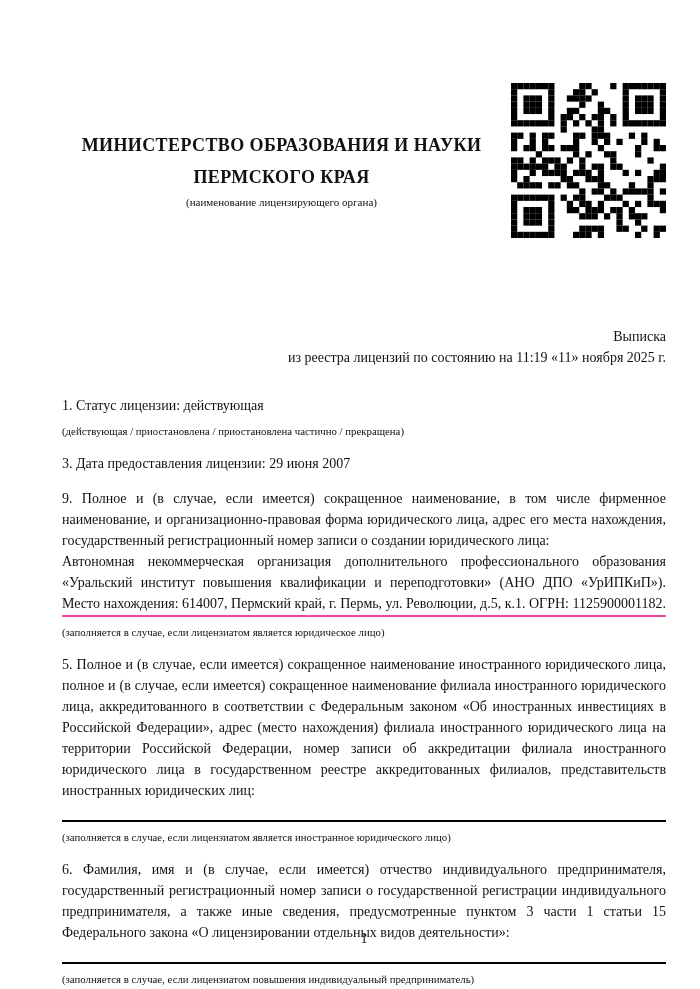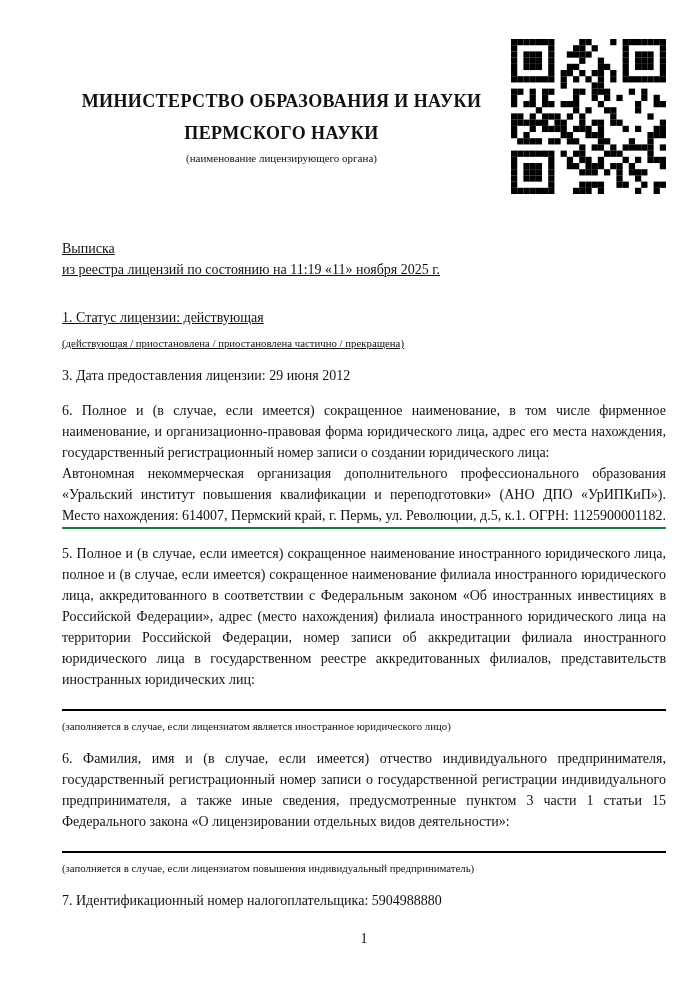--- a/index.html
+++ b/index.html
@@ -9,40 +9,40 @@
     font-family: "Liberation Serif", "DejaVu Serif", serif;
     color: #111; position: relative; overflow: hidden;
   }
   .page {
     width: 700px; height: 989px;
     padding: 0 34px 0 62px;
     position: relative;
     font-size: 14px; line-height: 21px;
   }
   
-  .top-row { display: flex; align-items: flex-start; padding-top: 39px; }
+  .top-row { display: flex; align-items: flex-start; padding-top: 83px; }
   .org-block { flex: 1 1 auto; text-align: center; padding-top: 46px; }
   .org-name {
     font-weight: bold; font-size: 18px; line-height: 32px; letter-spacing: .4px;
   }
   .org-caption { font-size: 11px; line-height: 15px; margin-top: 2px; }
   .qr-box { flex: 0 0 auto; width: 155px; height: 155px; margin-left: 10px; }
   .qr-box svg { display: block; width: 155px; height: 155px; }
 
   
-  .doc-title { text-align: left; margin-top: 44px; text-decoration: underline; }
+  .doc-title { text-align: right; margin-top: 88px; }
   .doc-title div { line-height: 21px; }
 
   
   .item { margin-top: 14px; }
-  .item.first { margin-top: 27px; text-decoration: underline; }
+  .item.first { margin-top: 27px; }
   .item p.body-text { text-align: justify; }
   .value-block {
     text-align: justify;
-    border-bottom: 2px solid #15803d;
+    border-bottom: 2px solid #ec4899;
     padding-bottom: 1px;
   }
   .blank-line {
     height: 21px;
     border-bottom: 2px solid #000;
   }
   .small-caption {
     font-size: 10.8px; line-height: 15px;
     padding-right: 78px;
     margin-top: 8px;
@@ -54,21 +54,21 @@
 </style>
 </head>
 <body>
 
 <div class="page">
 
   <div class="top-row">
     <div class="org-block">
       <div class="org-name">
         <div>МИНИСТЕРСТВО ОБРАЗОВАНИЯ И НАУКИ</div>
-        <div>ПЕРМСКОГО НАУКИ</div>
+        <div>ПЕРМСКОГО КРАЯ</div>
       </div>
       <div class="org-caption">(наименование лицензирующего органа)</div>
     </div>
     <div class="qr-box" id="qr">
         <svg viewBox="0 0 155 155" xmlns="http://www.w3.org/2000/svg">
           <rect width="155" height="155" fill="#fff"></rect>
           <g fill="#000">
             <rect x="0.00" y="0.00" width="6.25" height="6.25"></rect>
             <rect x="6.20" y="0.00" width="6.25" height="6.25"></rect>
             <rect x="12.40" y="0.00" width="6.25" height="6.25"></rect>
@@ -367,26 +367,27 @@
     <div>из реестра лицензий по состоянию на 11:19 «11» ноября 2025 г.</div>
   </div>
 
   <div class="item first">
     <p class="body-text">1. Статус лицензии: действующая</p>
     <div class="small-caption">(действующая / приостановлена / приостановлена частично / прекращена)</div>
   </div>
 
 
   <div class="item">
-    <p class="body-text">3. Дата предоставления лицензии: 29 июня 2012</p>
+    <p class="body-text">3. Дата предоставления лицензии: 29 июня 2007</p>
   </div>
 
   <div class="item">
-    <p class="body-text">6. Полное и (в случае, если имеется) сокращенное наименование, в том числе фирменное наименование, и организационно-правовая форма юридического лица, адрес его места нахождения, государственный регистрационный номер записи о создании юридического лица:</p>
+    <p class="body-text">9. Полное и (в случае, если имеется) сокращенное наименование, в том числе фирменное наименование, и организационно-правовая форма юридического лица, адрес его места нахождения, государственный регистрационный номер записи о создании юридического лица:</p>
     <div class="value-block">Автономная некоммерческая организация дополнительного профессионального образования «Уральский институт повышения квалификации и переподготовки» (АНО ДПО «УрИПКиП»). Место нахождения: 614007, Пермский край, г. Пермь, ул. Революции, д.5, к.1. ОГРН: 1125900001182.</div>
+    <div class="small-caption">(заполняется в случае, если лицензиатом является юридическое лицо)</div>
   </div>
 
   <div class="item">
     <p class="body-text">5. Полное и (в случае, если имеется) сокращенное наименование иностранного юридического лица, полное и (в случае, если имеется) сокращенное наименование филиала иностранного юридического лица, аккредитованного в соответствии с Федеральным законом «Об иностранных инвестициях в Российской Федерации», адрес (место нахождения) филиала иностранного юридического лица на территории Российской Федерации, номер записи об аккредитации филиала иностранного юридического лица в государственном реестре аккредитованных филиалов, представительств иностранных юридических лиц:</p>
     <div class="blank-line"></div>
     <div class="small-caption">(заполняется в случае, если лицензиатом является иностранное юридического лицо)</div>
   </div>
 
   <div class="item">
     <p class="body-text">6. Фамилия, имя и (в случае, если имеется) отчество индивидуального предпринимателя, государственный регистрационный номер записи о государственной регистрации индивидуального предпринимателя, а также иные сведения, предусмотренные пунктом 3 части 1 статьи 15 Федерального закона «О лицензировании отдельных видов деятельности»:</p>

